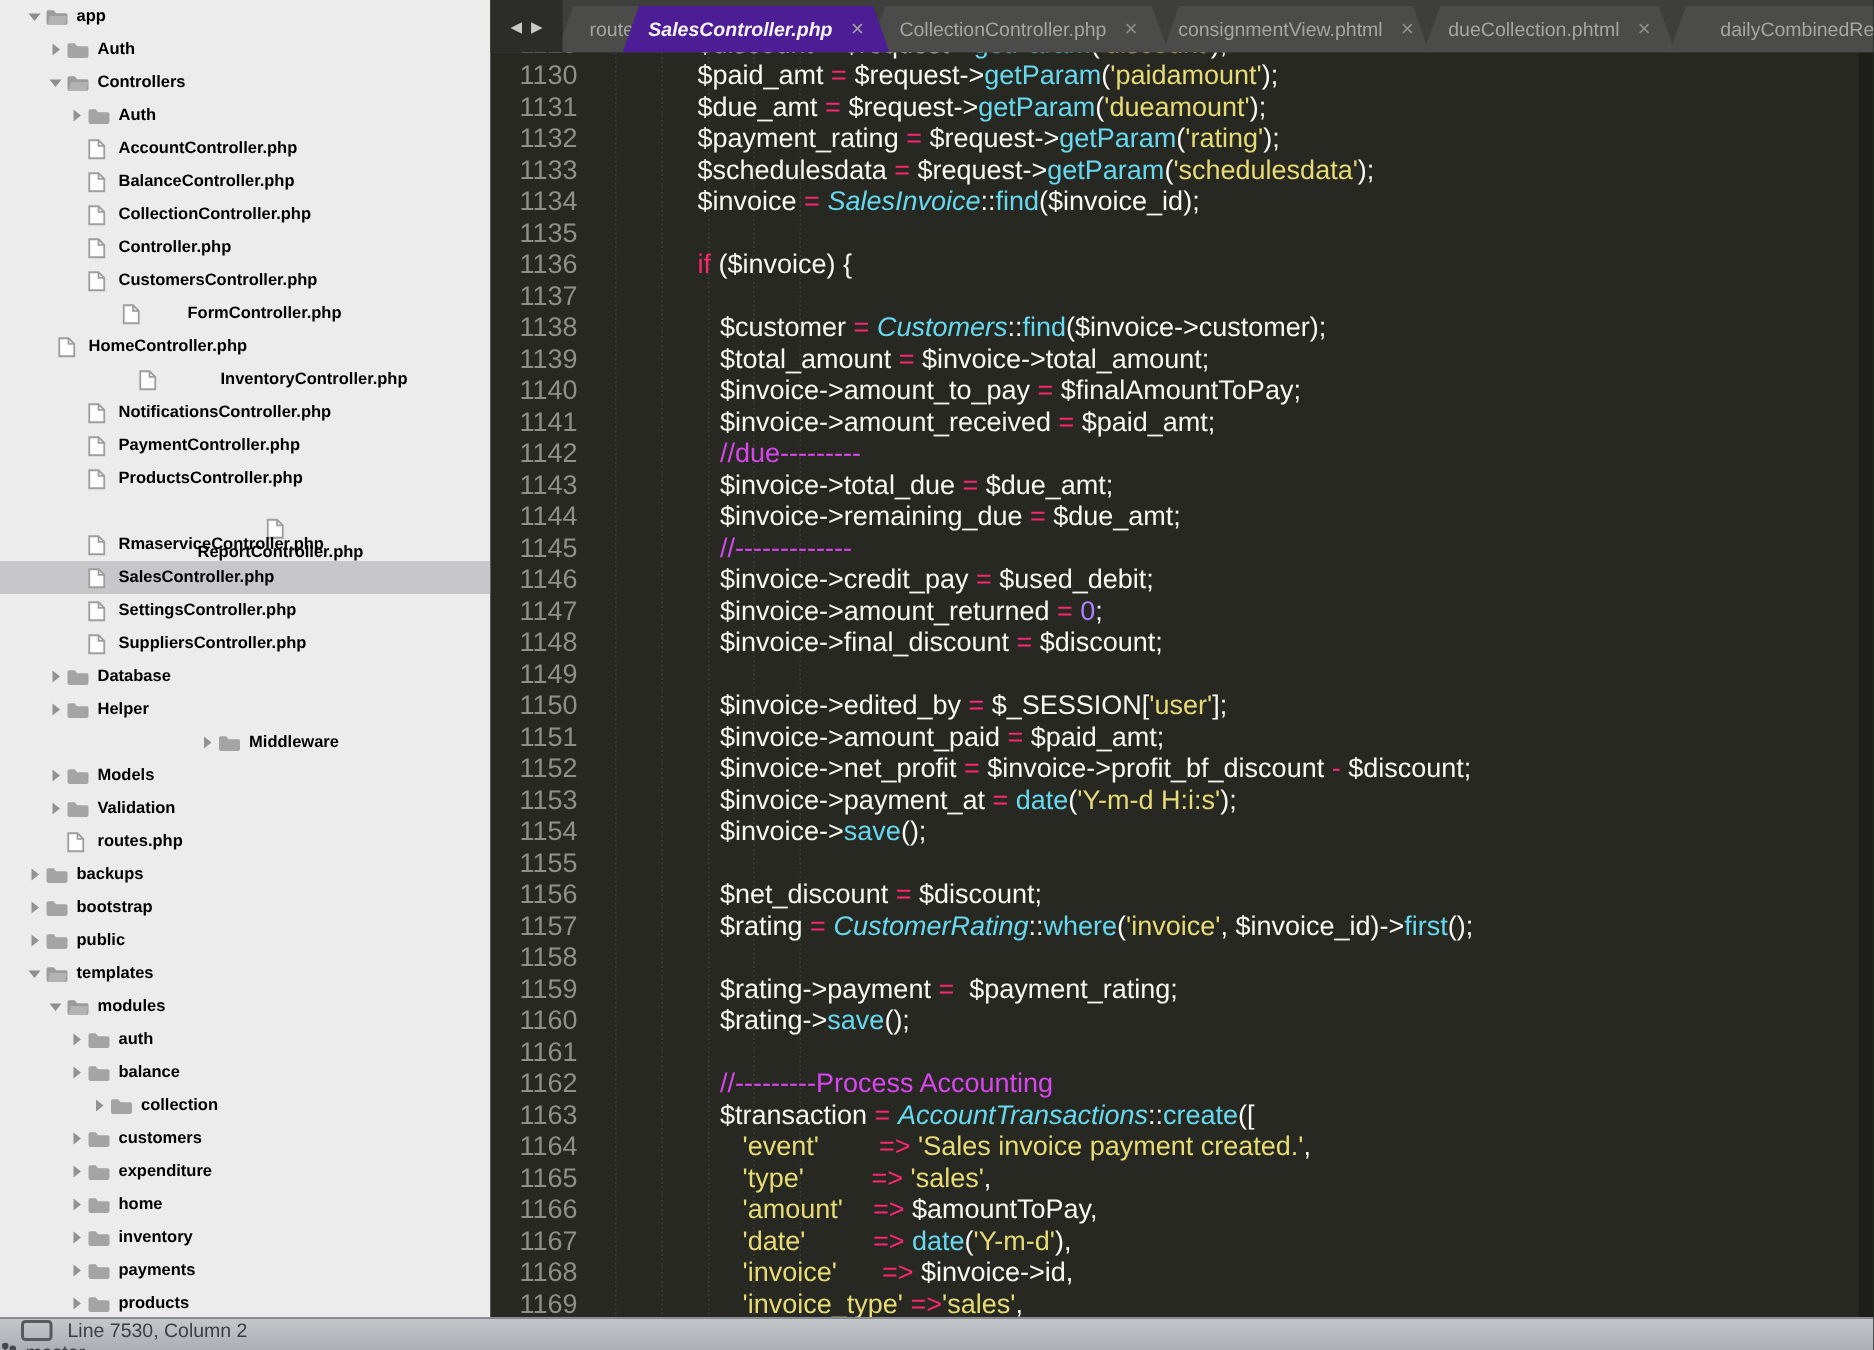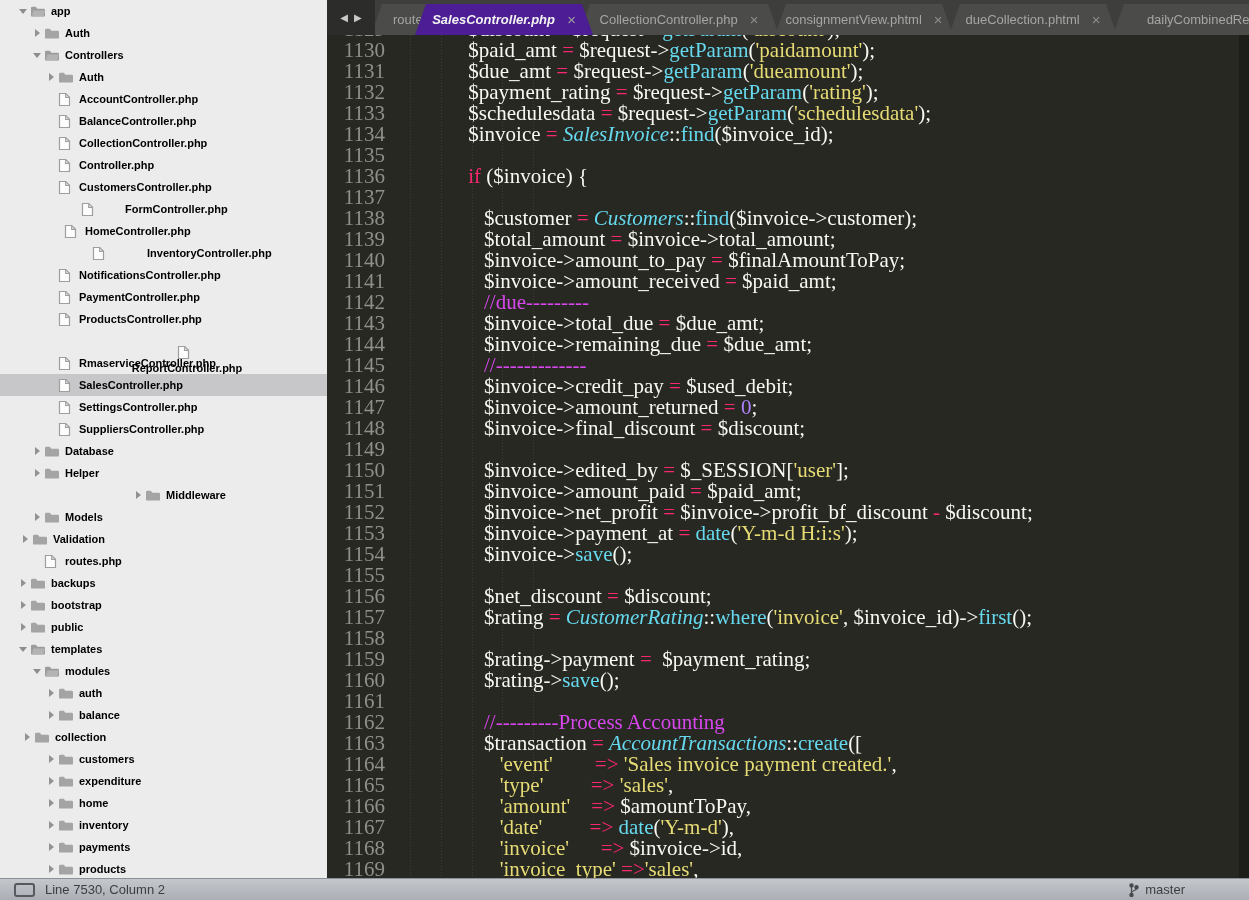--- a/index.html
+++ b/index.html
@@ -30,41 +30,41 @@
       background:#4b4b49;color:#a5a5a3;font-size:13px;line-height:31px;text-align:center;
       clip-path:polygon(11px 0,calc(100% - 11px) 0,100% 100%,0 100%);z-index:1;}
   .tab .tlabel{display:inline-block;vertical-align:top;}
   .tab .tclose{display:inline-block;vertical-align:top;margin-left:12px;color:#8e8e8c;font-size:15px;}
   .tab.fragment{text-align:left;padding-left:22px;z-index:0;}
   .tab.active{background:#4c1d95;color:#f3f3f1;font-weight:bold;z-index:5;font-style:italic;}
   .tab.active .tclose{color:#a0a09e;font-weight:normal;}
 
   
   .code-area{position:absolute;left:0;top:35px;right:0;bottom:0;overflow:hidden;
-      font-family:Liberation Serif, serif;font-size:21px;}
+      font-family:Liberation Sans, sans-serif;font-size:18px;}
   .guide{position:absolute;top:0;bottom:0;width:1px;
       background-image:linear-gradient(#3d3e35 34%,rgba(0,0,0,0) 34%);background-size:1px 3px;}
   .code-lines{margin-top:-16px;position:relative;}
   .code-line{height:21px;line-height:21px;white-space:pre;}
   .ln{display:inline-block;width:73px;padding-right:15px;box-sizing:border-box;
       text-align:right;color:#8f908a;}
   .tk-fg{color:#f8f8f2;}
   .tk-kw{color:#f92672;}
   .tk-fn{color:#66d9ef;}
   .tk-cls{color:#66d9ef;font-style:italic;}
   .tk-str{color:#e6db74;}
   .tk-num{color:#ae81ff;}
   .tk-com{color:#d946ef;}
   .scroll-strip{position:absolute;right:0;top:0;bottom:0;width:10px;background:#1d1e19;}
 
   
   .statusbar{position:absolute;left:0;bottom:0;width:100%;height:22px;
       background:linear-gradient(#c4c7cc,#abaeb4);border-top:1px solid #8d9096;box-sizing:border-box;
       display:flex;justify-content:space-between;
-      font-size:13px;color:#3c3e42;}
+      font-size:13px;color:#3c3e42;flex-direction:column;}
   .sb-left{display:flex;align-items:center;margin-left:14px;gap:10px;}
   .sb-right{display:flex;align-items:center;margin-right:64px;gap:6px;}
   .sb-icon{display:inline-block;width:17px;height:10px;border:2px solid #56595e;border-radius:3px;background:transparent;}
 </style>
 </head>
 <body>
 
 <div class="app">
 
   <aside class="sidebar" id="sidebar">
@@ -159,21 +159,21 @@
       <div class="sb-row" style="padding-left: 46px; gap: 23px;">
         <span class="tri tri-none"></span>
         <span class="ico">
           <svg width="13" height="15" viewBox="0 0 13 15">
             <path d="M1.5 1.5 h6.2 l3.8 3.8 v8.2 h-10 z" fill="#fdfdfd" stroke="#9e9e9e" stroke-width="1.2"></path>
             <path d="M7.7 1.5 v3.8 h3.8" fill="none" stroke="#9e9e9e" stroke-width="1.2"></path>
           </svg>
         </span>
         <span class="sb-label">FormController.php</span>
       </div>
-      <div class="sb-row" style="padding-left: 52px;">
+      <div class="sb-row" style="padding-left: 26px;">
         <span class="tri tri-none"></span>
         <span class="ico">
           <svg width="13" height="15" viewBox="0 0 13 15">
             <path d="M1.5 1.5 h6.2 l3.8 3.8 v8.2 h-10 z" fill="#fdfdfd" stroke="#9e9e9e" stroke-width="1.2"></path>
             <path d="M7.7 1.5 v3.8 h3.8" fill="none" stroke="#9e9e9e" stroke-width="1.2"></path>
           </svg>
         </span>
         <span class="sb-label">HomeController.php</span>
       </div>
       <div class="sb-row" style="padding-left: 46px; gap: 34px;">
@@ -295,21 +295,21 @@
       </div>
       <div class="sb-row" style="padding-left: 32px;">
         <span class="tri tri-right"></span>
         <span class="ico">
           <svg width="16" height="12" viewBox="0 0 16 12">
             <path d="M1 3 q0-1.2 1.2-1.2 h3.6 l1.6 2 h6.4 q1.2 0 1.2 1.2 v5.4 q0 1.2-1.2 1.2 H2.2 Q1 11.6 1 10.4 z" fill="#a4a4a4"></path>
           </svg>
         </span>
         <span class="sb-label">Models</span>
       </div>
-      <div class="sb-row" style="padding-left: 20px; text-align: center;">
+      <div class="sb-row" style="padding-left: 32px; text-align: center;">
         <span class="tri tri-right"></span>
         <span class="ico">
           <svg width="16" height="12" viewBox="0 0 16 12">
             <path d="M1 3 q0-1.2 1.2-1.2 h3.6 l1.6 2 h6.4 q1.2 0 1.2 1.2 v5.4 q0 1.2-1.2 1.2 H2.2 Q1 11.6 1 10.4 z" fill="#a4a4a4"></path>
           </svg>
         </span>
         <span class="sb-label">Validation</span>
       </div>
       <div class="sb-row" style="padding-left: 32px;">
         <span class="tri tri-none"></span>
@@ -379,21 +379,21 @@
       </div>
       <div class="sb-row" style="padding-left: 46px;">
         <span class="tri tri-right"></span>
         <span class="ico">
           <svg width="16" height="12" viewBox="0 0 16 12">
             <path d="M1 3 q0-1.2 1.2-1.2 h3.6 l1.6 2 h6.4 q1.2 0 1.2 1.2 v5.4 q0 1.2-1.2 1.2 H2.2 Q1 11.6 1 10.4 z" fill="#a4a4a4"></path>
           </svg>
         </span>
         <span class="sb-label">balance</span>
       </div>
-      <div class="sb-row" style="padding-left: 22px; text-align: right;">
+      <div class="sb-row" style="padding-left: 61px; text-align: right;">
         <span class="tri tri-right"></span>
         <span class="ico">
           <svg width="16" height="12" viewBox="0 0 16 12">
             <path d="M1 3 q0-1.2 1.2-1.2 h3.6 l1.6 2 h6.4 q1.2 0 1.2 1.2 v5.4 q0 1.2-1.2 1.2 H2.2 Q1 11.6 1 10.4 z" fill="#a4a4a4"></path>
           </svg>
         </span>
         <span class="sb-label">collection</span>
       </div>
       <div class="sb-row" style="padding-left: 46px;">
         <span class="tri tri-right"></span>

